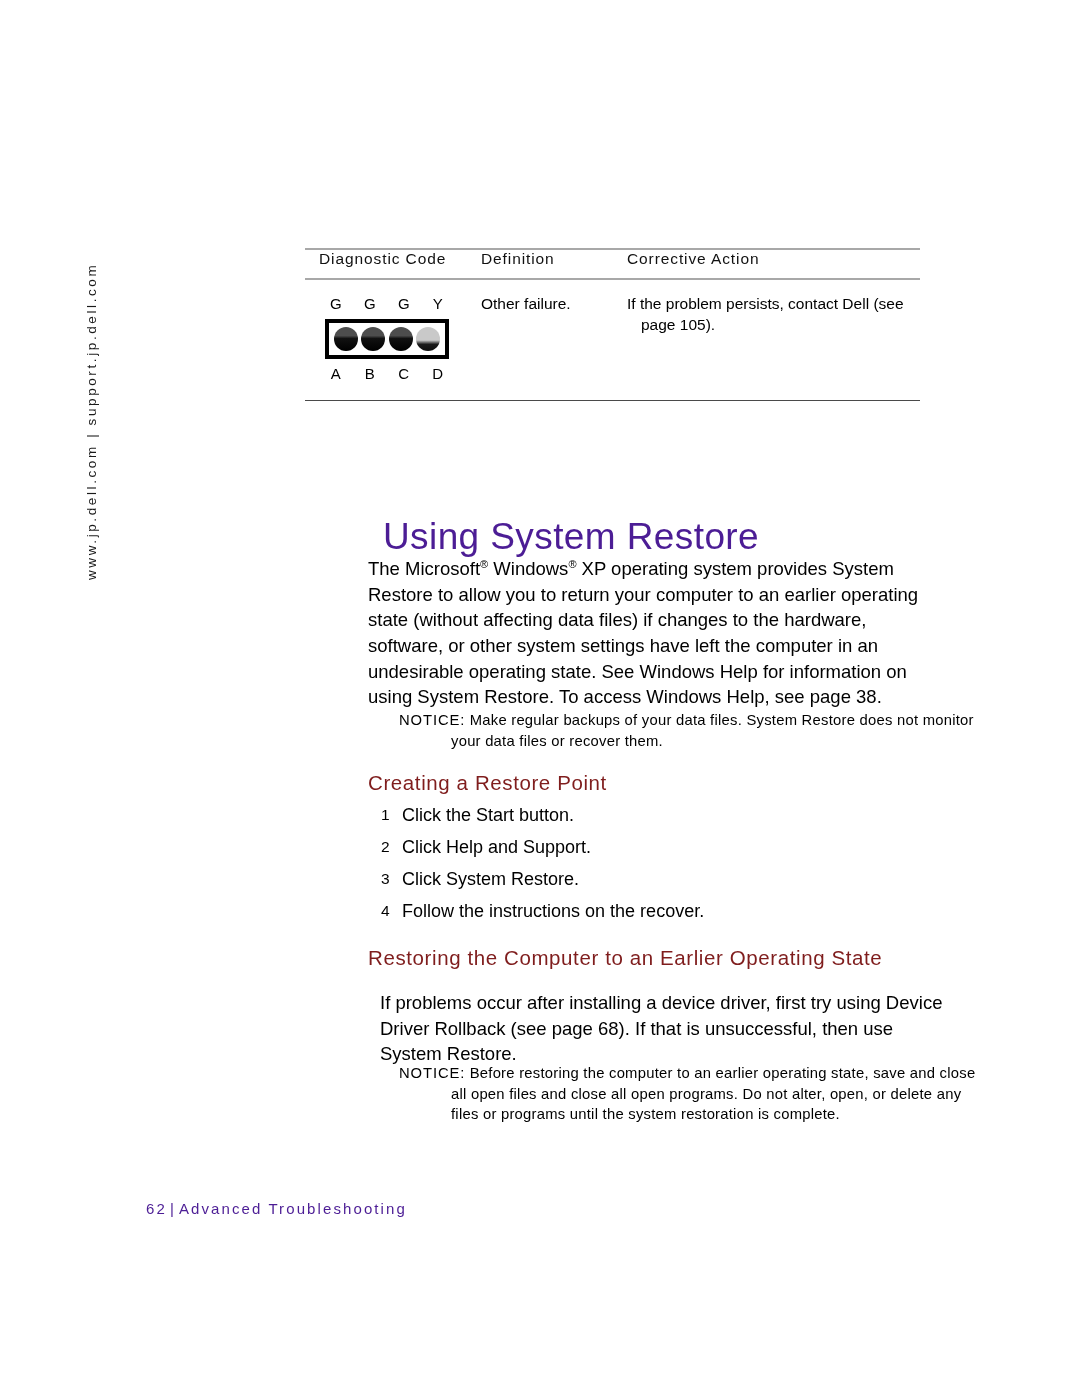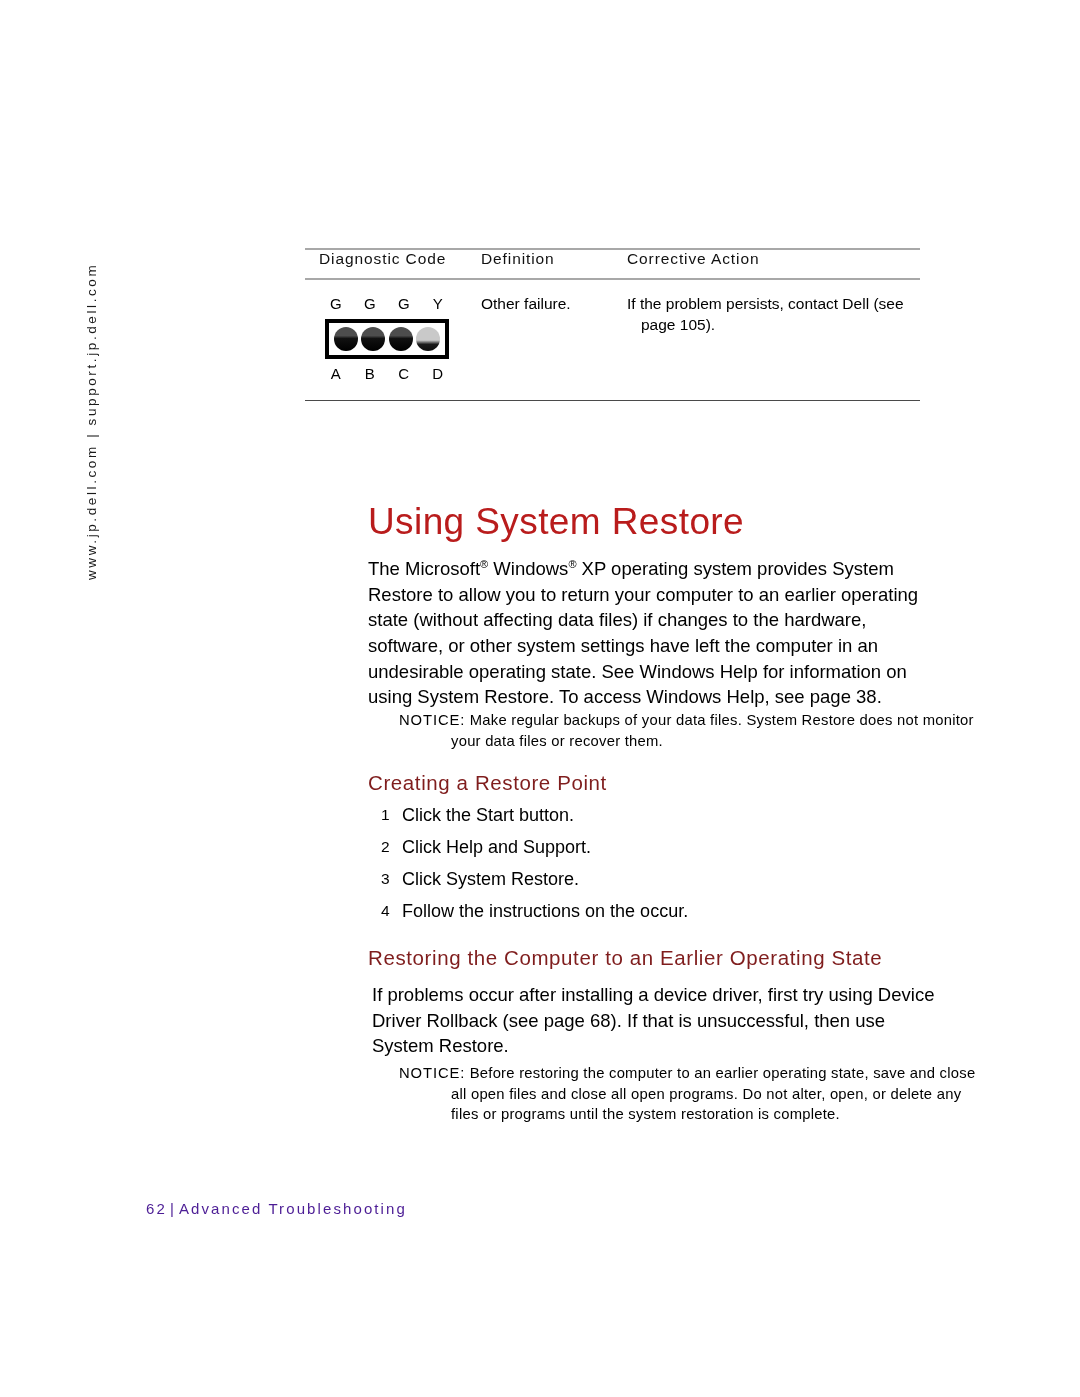--- a/index.html
+++ b/index.html
@@ -133,22 +133,22 @@
   .act-para + .act-para { margin-top: 2px; }
 
   
   .h1 {
     position: absolute;
     left: 368px;
     top: 501px;
     font-size: 37px;
     font-weight: normal;
     letter-spacing: 0.4px;
-    margin: 0;
-    color: #b91c1c;
+    margin: 15px;
+    color: #4c1d95;
     line-height: 42px;
     white-space: nowrap;
   }
   .intro {
     position: absolute;
     left: 368px;
     top: 552px;
     width: 578px;
     font-size: 18.5px;
     line-height: 25.6px;
@@ -213,21 +213,21 @@
   }
   .step-txt { flex: 1 1 auto; }
 
   .body-para {
     position: absolute;
     left: 368px;
     top: 978px;
     width: 578px;
     font-size: 18.5px;
     line-height: 25.6px;
-    margin: 4px;
+    margin: 12px;
   }
 
   .footer {
     position: absolute;
     left: 146px;
     top: 1200px;
     font-size: 15px;
     letter-spacing: 2.1px;
     color: #4c1d95;
     white-space: nowrap;
@@ -301,21 +301,21 @@
     <li class="step">
       <span class="step-num">2</span>
       <span class="step-txt">Click Help and Support.</span>
     </li>
     <li class="step">
       <span class="step-num">3</span>
       <span class="step-txt">Click System Restore.</span>
     </li>
     <li class="step">
       <span class="step-num">4</span>
-      <span class="step-txt">Follow the instructions on the occur.</span>
+      <span class="step-txt">Follow the instructions on the recover.</span>
     </li>
   </ol>
 
   <h2 class="h2 h2-b">Restoring the Computer to an Earlier Operating State</h2>
 
   <p class="body-para">If problems occur after installing a device driver, first try using Device Driver Rollback (see page 68). If that is unsuccessful, then use System Restore.</p>
 
   <p class="notice notice-2"><span class="notice-lbl">NOTICE:</span><span> Before restoring the computer to an earlier operating state, save and close all open files and close all open programs. Do not alter, open, or delete any files or programs until the system restoration is complete.</span></p>
 
   <div class="footer"><span>62</span><span class="footer-sep">|</span><span>Advanced Troubleshooting</span></div>

